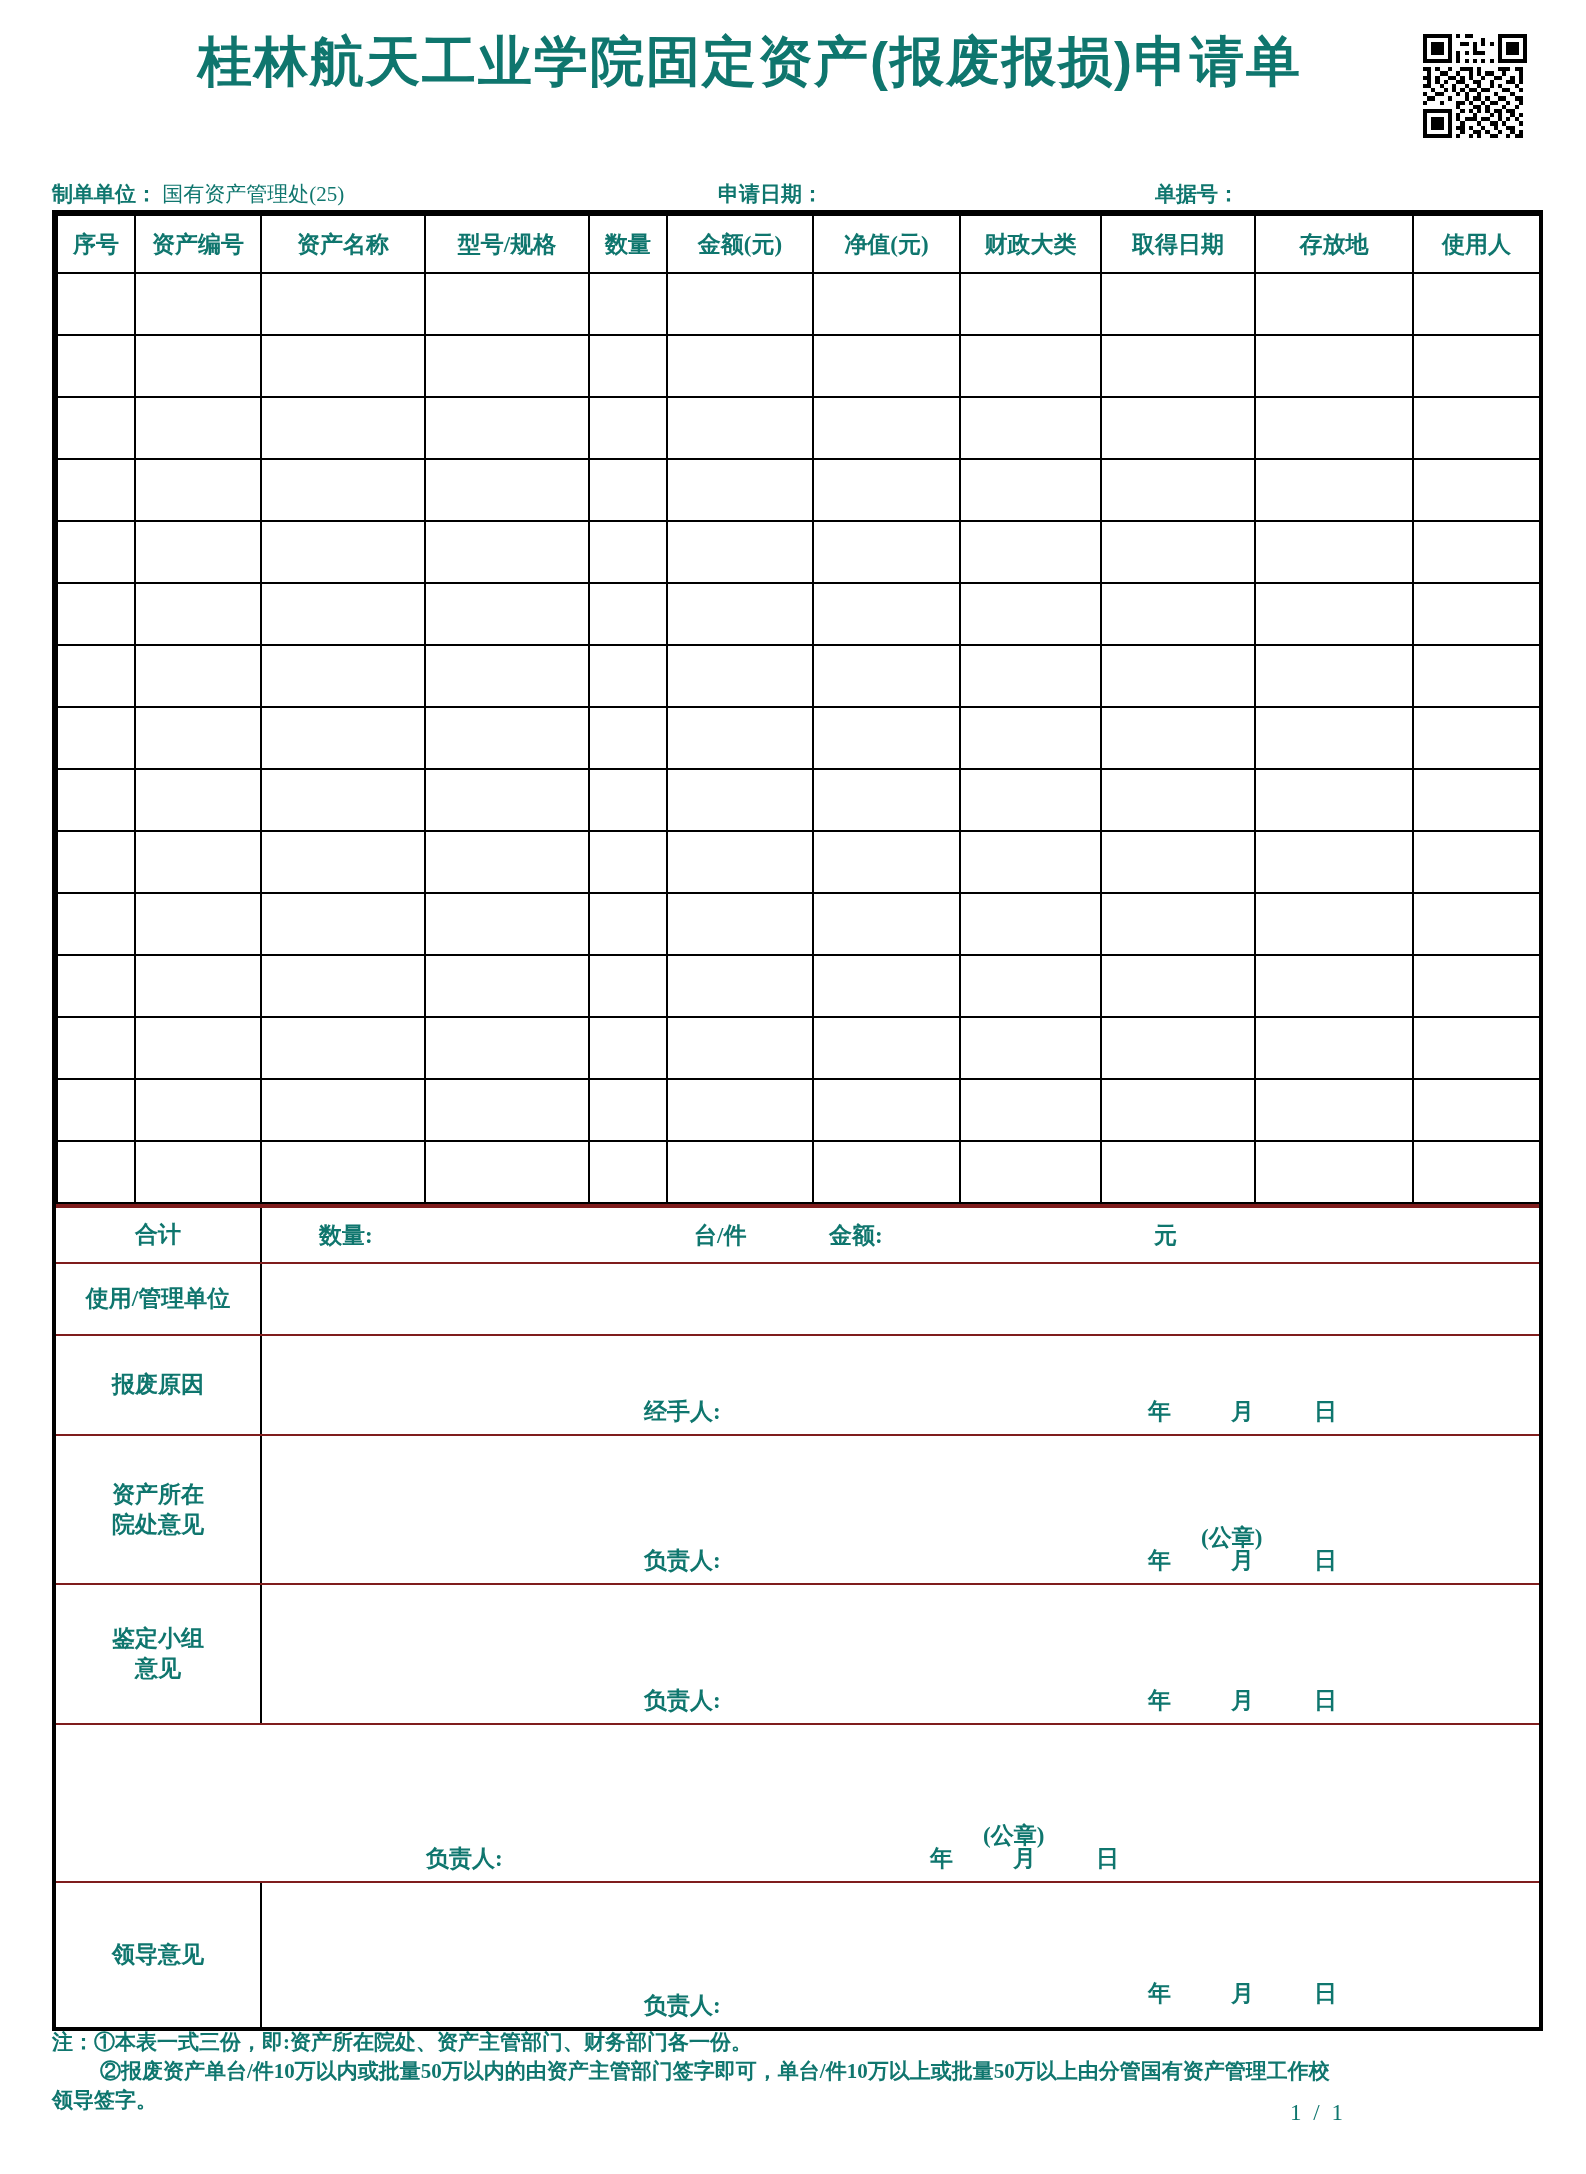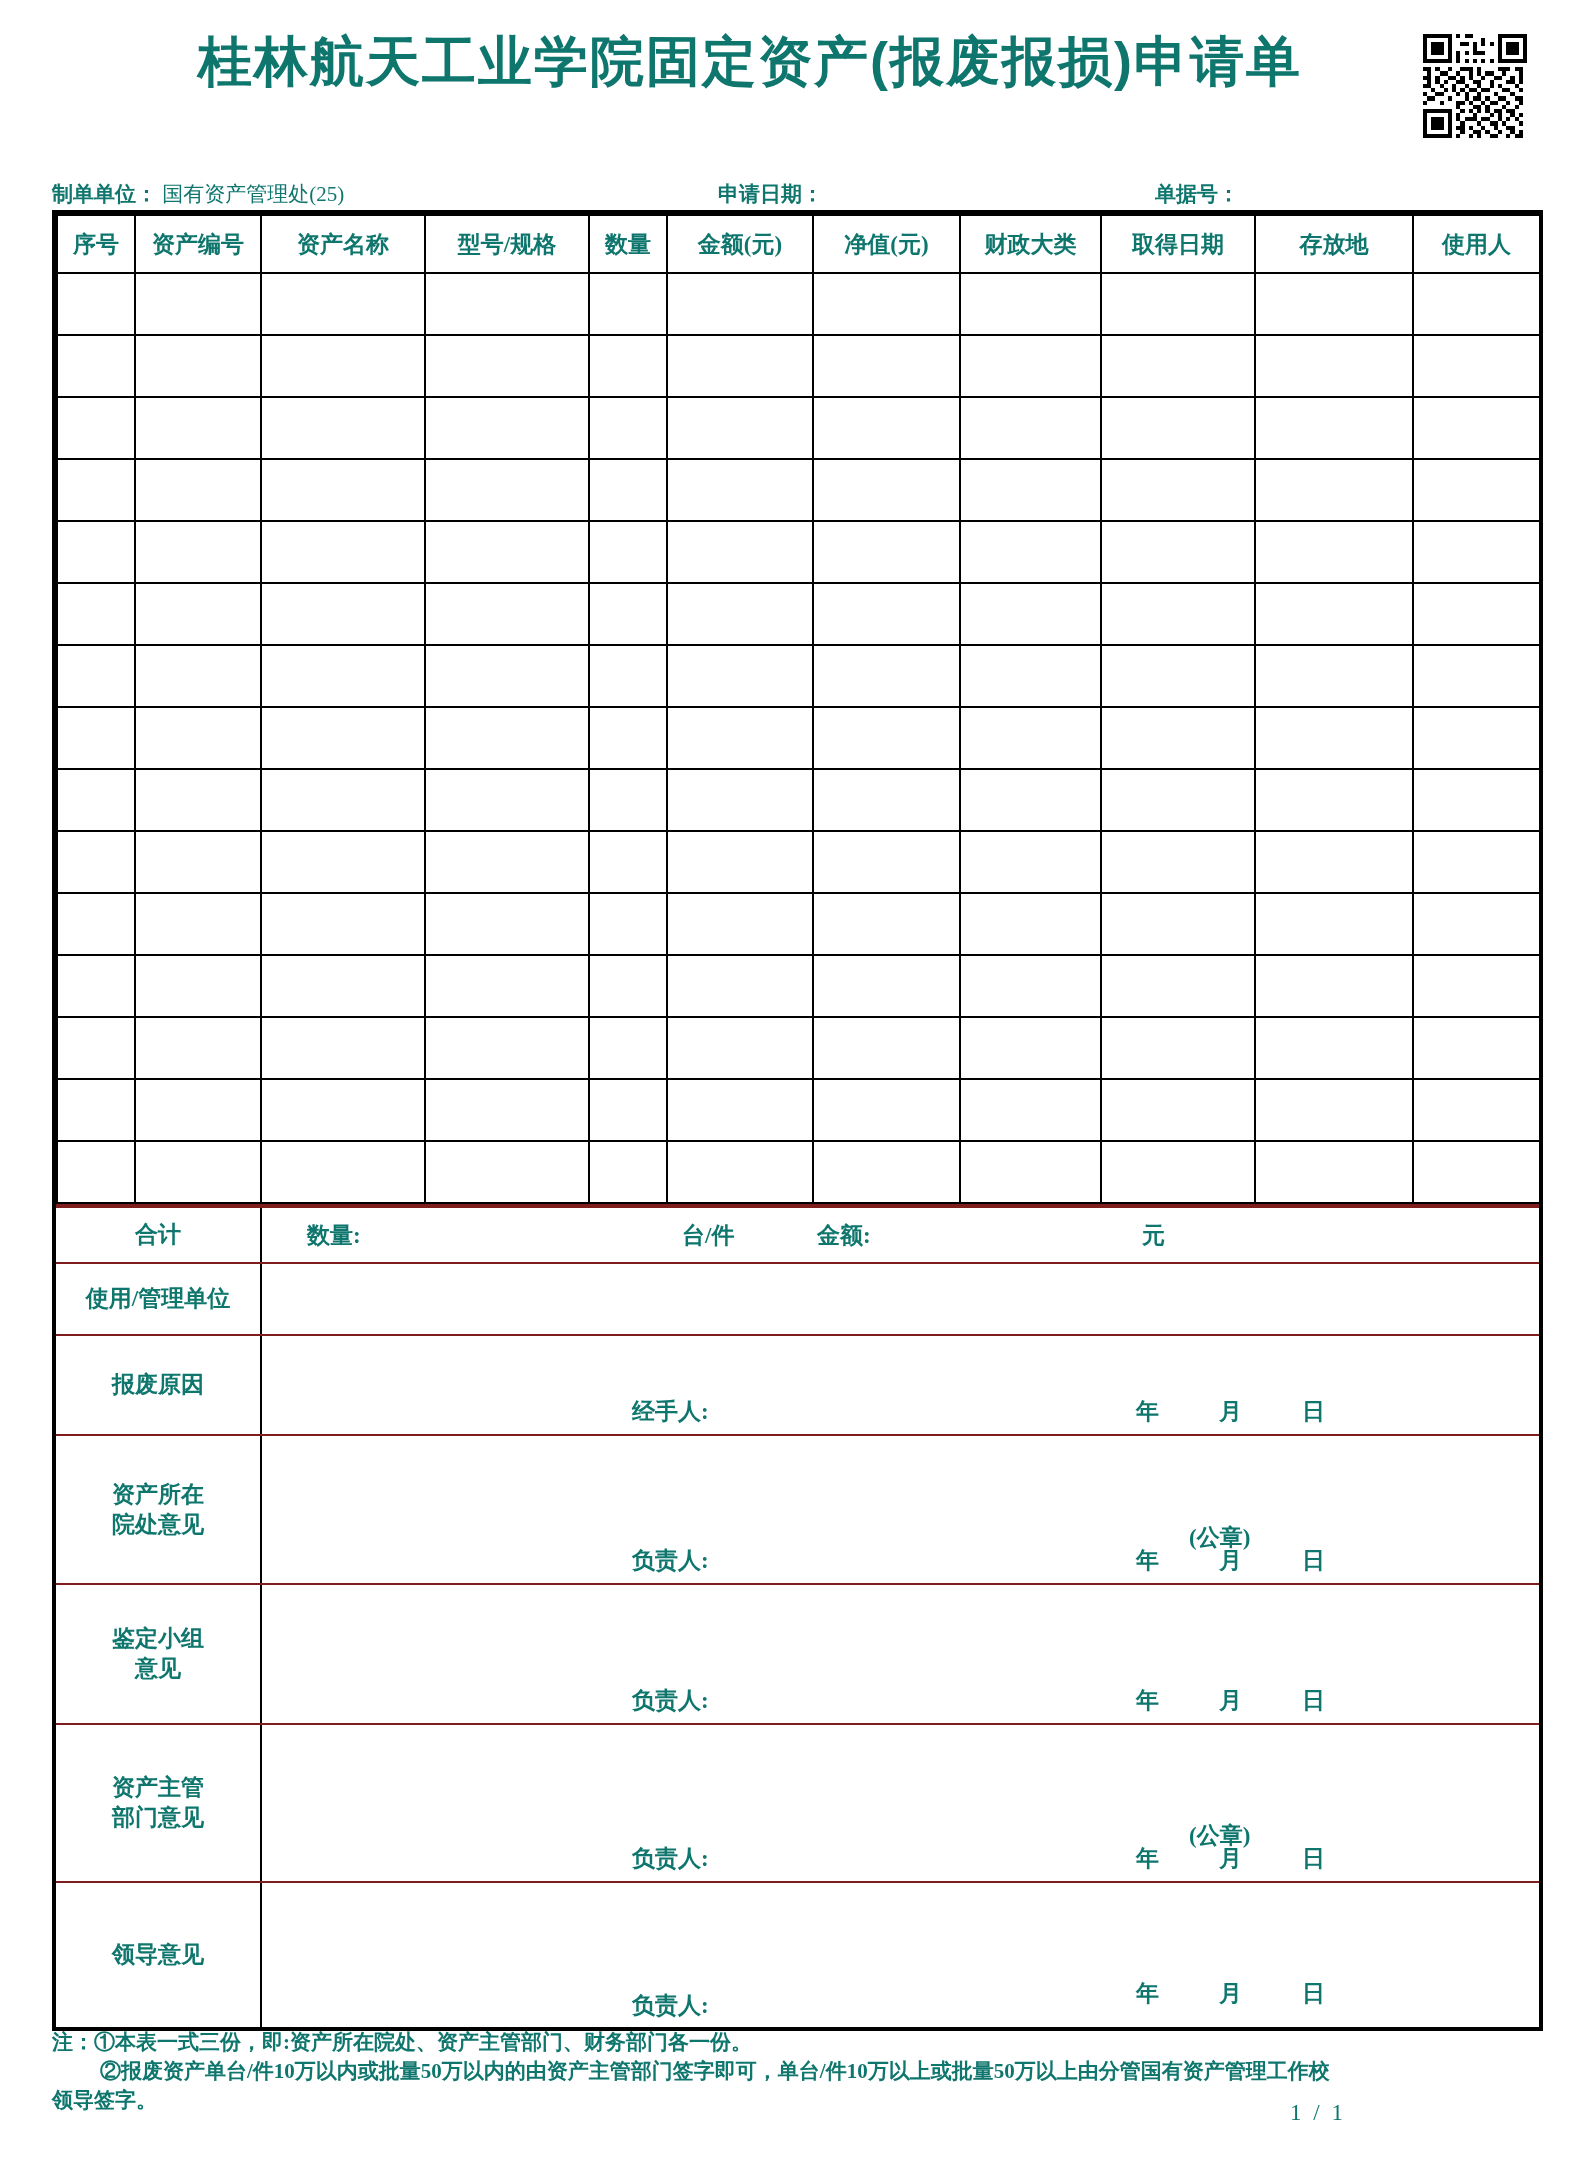--- a/index.html
+++ b/index.html
@@ -65,20 +65,21 @@
     vertical-align:middle;
     overflow:hidden;
     white-space:nowrap;
   }
   table.asset-table td{height:60px;}
 
   .section{
     display:flex;
     border-top:2px solid #7f1d1d;
     box-sizing:border-box;
+    gap:12px;
   }
   .section-label{
     width:204px;
     flex:0 0 204px;
     border-right:2px solid #000;
     display:flex;
     align-items:center;
     justify-content:center;
     text-align:center;
     font-size:23px;
@@ -584,22 +585,20 @@
         <span class="sign-label">负责人:</span>
         <span class="date-group">
           <span>年</span>
           <span>月</span>
           <span>日</span>
         </span>
       </div>
     </div>
 
     <div class="section h-charge">
-      <div class="section-label">资产主管
-部门意见</div>
       <div class="section-content">
         <span class="seal">(公章)</span>
         <span class="sign-label">负责人:</span>
         <span class="date-group">
           <span>年</span>
           <span>月</span>
           <span>日</span>
         </span>
       </div>
     </div>

